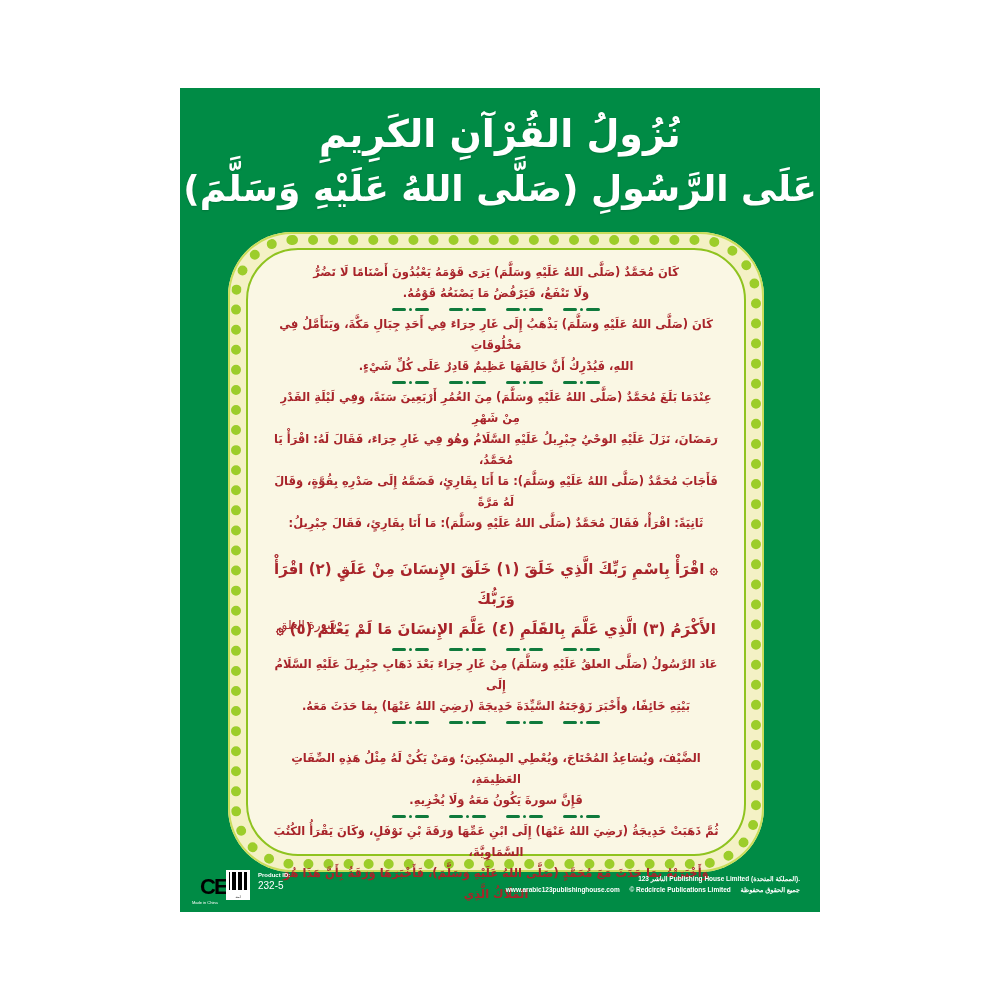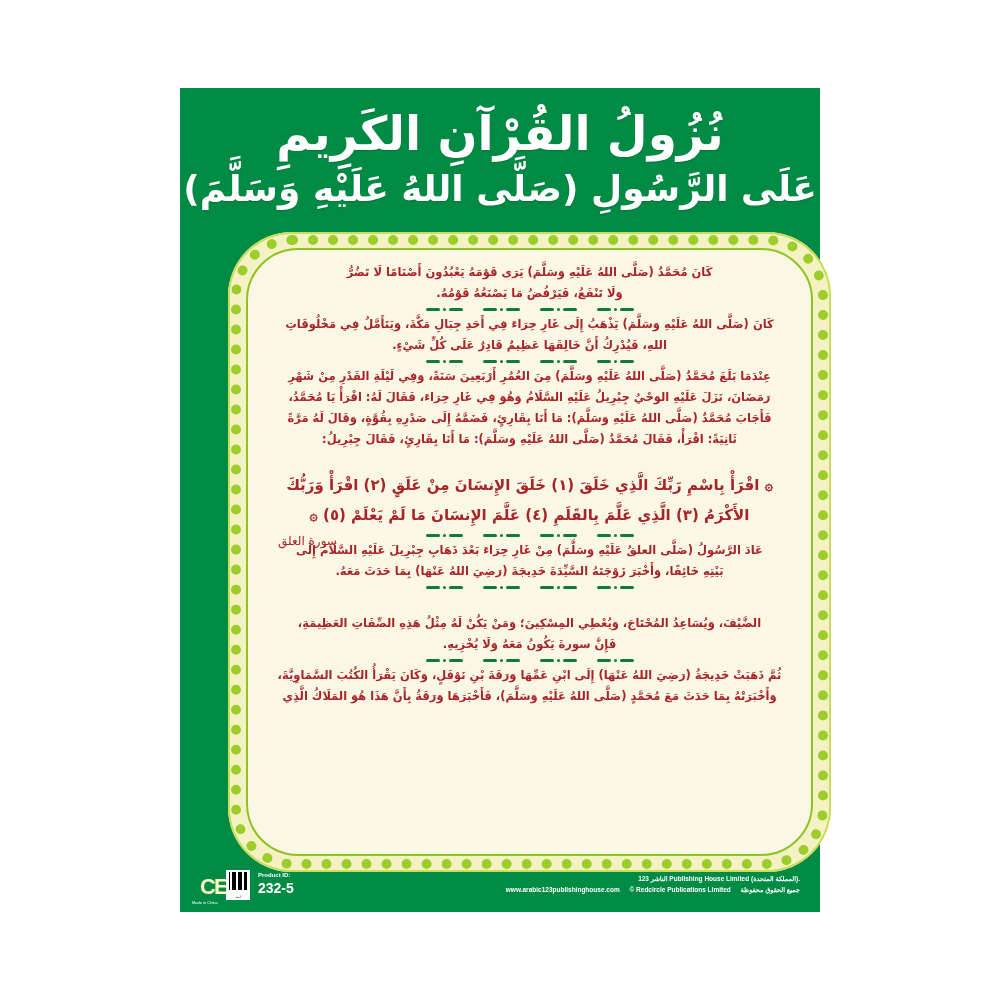--- a/index.html
+++ b/index.html
@@ -6,25 +6,25 @@
     body { width: 1000px; height: 1000px; position: relative; overflow: hidden; font-family: "DejaVu Sans", sans-serif; }
     .poster {
       position: absolute; left: 180px; top: 88px; width: 640px; height: 824px;
       background: #008b45;
     }
     .title {
       position: absolute; left: 0; right: 0; text-align: center; color: #ffffff;
       font-family: "DejaVu Sans", sans-serif; font-weight: bold; direction: rtl;
       text-shadow: 0 1px 2px rgba(0,0,0,0.15);
     }
-    .title-1 { top: 20px; font-size: 47px; line-height: 52px; }
+    .title-1 { top: 20px; font-size: 38px; line-height: 52px; }
     .title-2 { top: 76px; font-size: 36px; line-height: 50px; }
 
     .frame-outer {
-      position: absolute; left: 48px; top: 144px; width: 603px; height: 640px;
+      position: absolute; left: 48px; top: 144px; width: 536px; height: 640px;
       background: #f4f1c5; border-radius: 64px;
       box-shadow: inset 0 0 0 2px #c9dd5a;
     }
     .frame-pattern {
       position: absolute; inset: 3px; border-radius: 62px;
       border: 10px dotted #9ccd2a; box-sizing: border-box;
     }
     .frame-inner {
       position: absolute; left: 18px; top: 16px; right: 18px; bottom: 16px;
       background: #faf7e4; border-radius: 52px; border: 2px solid #8fc31f;
@@ -46,21 +46,21 @@
     .verse {
       font-size: 15px; line-height: 30px; margin-top: 20px; padding: 0 4px; position: relative;
     }
     .verse-ornament { color: #a8242a; font-size: 14px; }
     .surah-name {
       position: absolute; left: 16px; top: 56px; font-size: 12px; font-weight: normal; color: #a8242a;
     }
 
     .footer { position: absolute; left: 0; right: 0; bottom: 0; height: 42px; }
     .ce-mark {
-      position: absolute; left: 20px; top: 4px; color: #fef9c3; font-family: "Liberation Sans", sans-serif;
+      position: absolute; left: 20px; top: 4px; color: #000000; font-family: "Liberation Sans", sans-serif;
       font-size: 22px; font-weight: bold; letter-spacing: -2px;
     }
     .made-in {
       position: absolute; left: 12px; top: 30px; color: #ffffff; font-size: 4px; font-family: "Liberation Sans", sans-serif;
     }
     .qr {
       position: absolute; left: 46px; top: 0px; width: 24px; height: 30px; background: #ffffff;
     }
     .qr-grid {
       position: absolute; left: 3px; top: 2px; width: 18px; height: 18px;
@@ -71,21 +71,21 @@
     }
     .qr-label {
       position: absolute; left: 0; right: 0; bottom: 1px; text-align: center; font-size: 3px; color: #000;
     }
     .product-id-label {
       position: absolute; left: 78px; top: 2px; color: #ffffff; font-family: "Liberation Sans", sans-serif;
       font-size: 6px; font-weight: bold;
     }
     .product-id {
       position: absolute; left: 78px; top: 10px; color: #ffffff; font-family: "Liberation Sans", sans-serif;
-      font-size: 14px; font-weight: bold;
+      font-size: 10px; font-weight: normal;
     }
     .publisher-line {
       position: absolute; right: 20px; top: 5px; color: #ffffff; font-family: "Liberation Sans", sans-serif;
       font-size: 6.5px; font-weight: bold; white-space: nowrap;
     }
     .copyright-line {
       position: absolute; right: 20px; top: 16px; color: #ffffff; font-family: "Liberation Sans", sans-serif;
       font-size: 6.5px; font-weight: bold; white-space: nowrap;
     }
     .copyright-line span { margin-left: 8px; }

